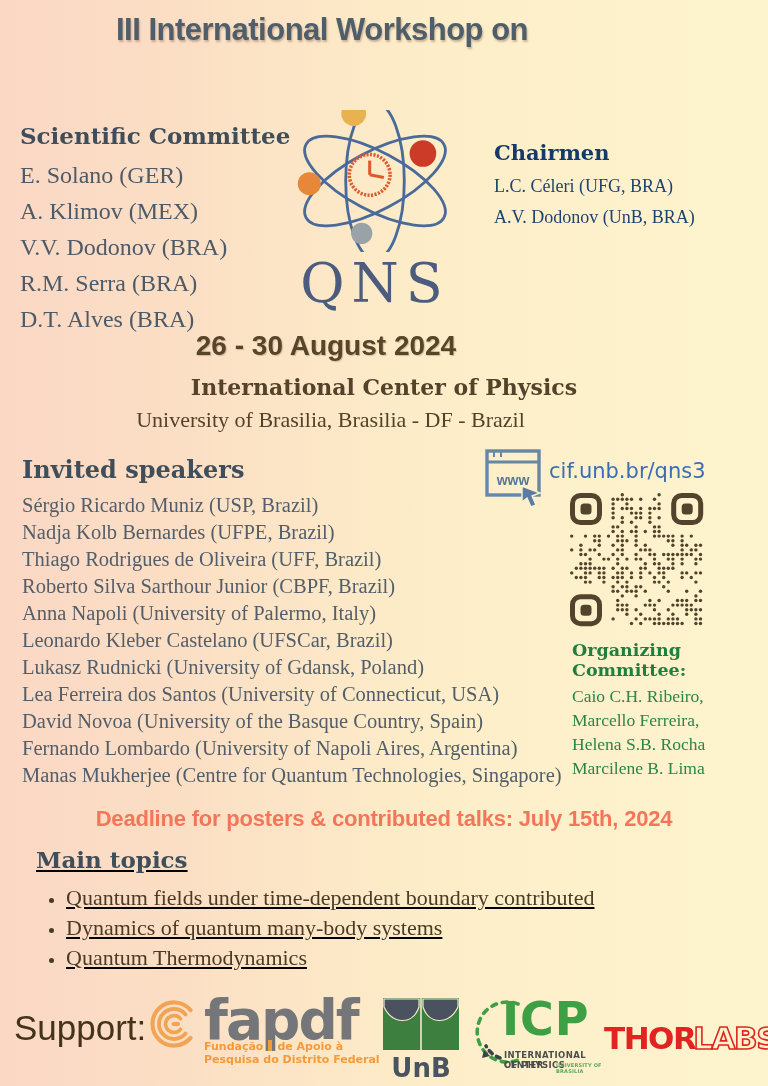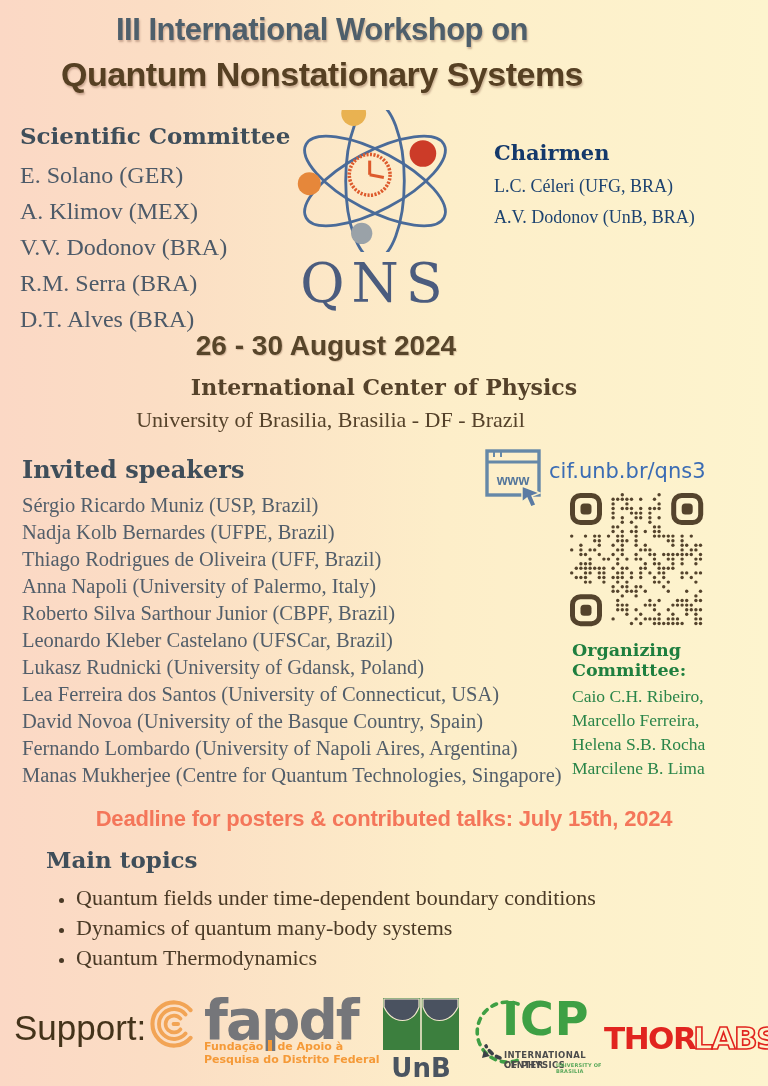--- a/index.html
+++ b/index.html
@@ -45,21 +45,21 @@
   .qr{position:absolute;left:570px;top:493px;}
   
   .org{position:absolute;left:572px;top:640px;}
   .org h3{margin:0 0 4px 0;font-family:"DejaVu Serif",serif;font-size:17.5px;color:#1f7f3f;}
   .org li{font-size:17.5px;color:#2a8549;line-height:24px;}
   
   .deadline{position:absolute;top:806px;left:0;width:768px;text-align:center;
     font-family:"Liberation Sans",sans-serif;font-weight:700;font-size:22px;
     color:#f4765a;letter-spacing:-.2px;}
   
-  .topics{position:absolute;left:46px;top:846px;}
+  .topics{position:absolute;left:36px;top:846px;text-decoration:underline;}
   .topics h3{margin:0;font-family:"DejaVu Serif",serif;font-size:23px;color:#3f4e5a;}
   .topics ul{margin:10px 0 0 0;padding-left:30px;}
   .topics li{font-size:22px;color:#4a3a26;line-height:30px;}
   .topics li::marker{color:#4a3a26;font-size:18px;}
   
   .support-label{position:absolute;left:14px;top:1008px;
     font-family:"Liberation Sans",sans-serif;font-size:35px;color:#44331a;}
   .fapdf{position:absolute;left:150px;top:1000px;display:flex;align-items:flex-start;}
   .fapdf .txtcol{margin-left:6px;}
   .fapdf .word{font-family:"DejaVu Sans",sans-serif;font-weight:700;font-size:55px;
@@ -89,21 +89,20 @@
   .thorlabs .solid{color:#e1241f;}
   .thorlabs .outline{color:transparent;-webkit-text-stroke:1.6px #e1241f;margin-left:-2px;}
 </style>
 </head>
 <body>
 
 <div class="poster">
 
   <div class="title">
     <div class="l1">III International Workshop on</div>
-    <div class="l2">Quantum Nonstationary Systems</div>
   </div>
 
   <div class="sci">
     <h3>Scientific Committee</h3>
     <ul>
       <li>E. Solano (GER)</li>
       <li>A. Klimov (MEX)</li>
       <li>V.V. Dodonov (BRA)</li>
       <li>R.M. Serra (BRA)</li>
       <li>D.T. Alves (BRA)</li>
@@ -139,22 +138,22 @@
   <div class="dates">26 - 30 August 2024</div>
   <div class="venue">International Center of Physics</div>
   <div class="loc">University of Brasilia, Brasilia - DF - Brazil</div>
 
   <div class="inv">
     <h3>Invited speakers</h3>
     <ul>
       <li>Sérgio Ricardo Muniz (USP, Brazil)</li>
       <li>Nadja Kolb Bernardes (UFPE, Brazil)</li>
       <li>Thiago Rodrigues de Oliveira (UFF, Brazil)</li>
+      <li>Roberto Silva Sarthour Junior (CBPF, Brazil)</li>
       <li>Anna Napoli (University of Palermo, Italy)</li>
-      <li>Roberto Silva Sarthour Junior (CBPF, Brazil)</li>
       <li>Leonardo Kleber Castelano (UFSCar, Brazil)</li>
       <li>Lukasz Rudnicki (University of Gdansk, Poland)</li>
       <li>Lea Ferreira dos Santos (University of Connecticut, USA)</li>
       <li>David Novoa (University of the Basque Country, Spain)</li>
       <li>Fernando Lombardo (University of Napoli Aires, Argentina)</li>
       <li>Manas Mukherjee (Centre for Quantum Technologies, Singapore)</li>
     </ul>
   </div>
 
   <div class="web">
@@ -450,21 +449,21 @@
       <li>Helena S.B. Rocha</li>
       <li>Marcilene B. Lima</li>
     </ul>
   </div>
 
   <div class="deadline">Deadline for posters &amp; contributed talks: July 15th, 2024</div>
 
   <div class="topics">
     <h3>Main topics</h3>
     <ul>
-      <li>Quantum fields under time-dependent boundary conditions</li>
+      <li>Quantum fields under time-dependent boundary contributed</li>
       <li>Dynamics of quantum many-body systems</li>
       <li>Quantum Thermodynamics</li>
     </ul>
   </div>
 
   <div class="support-label">Support:</div>
 
   <div class="fapdf">
     <svg width="48" height="48" viewBox="0 0 40 40">
       <path d="M33.8,31.6 A18,18 0 1 1 33.8,8.4" fill="none" stroke="#f2a455" stroke-width="3.4" stroke-linecap="round"></path>

